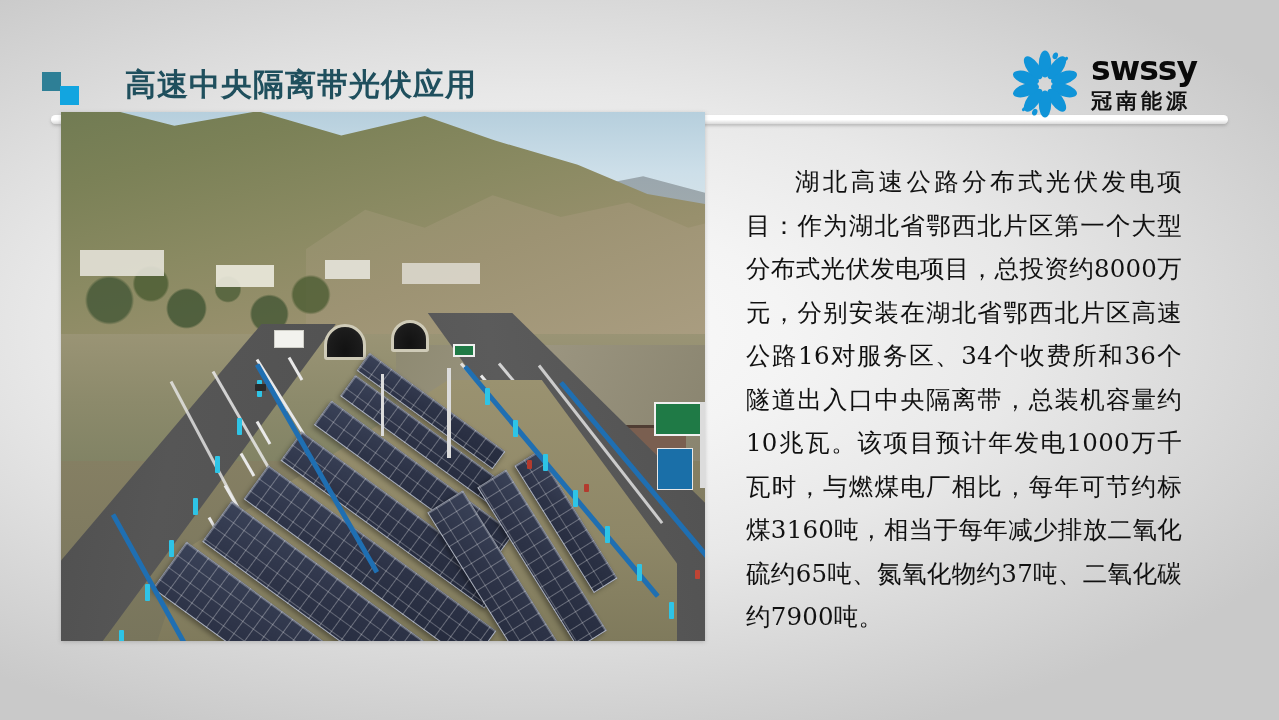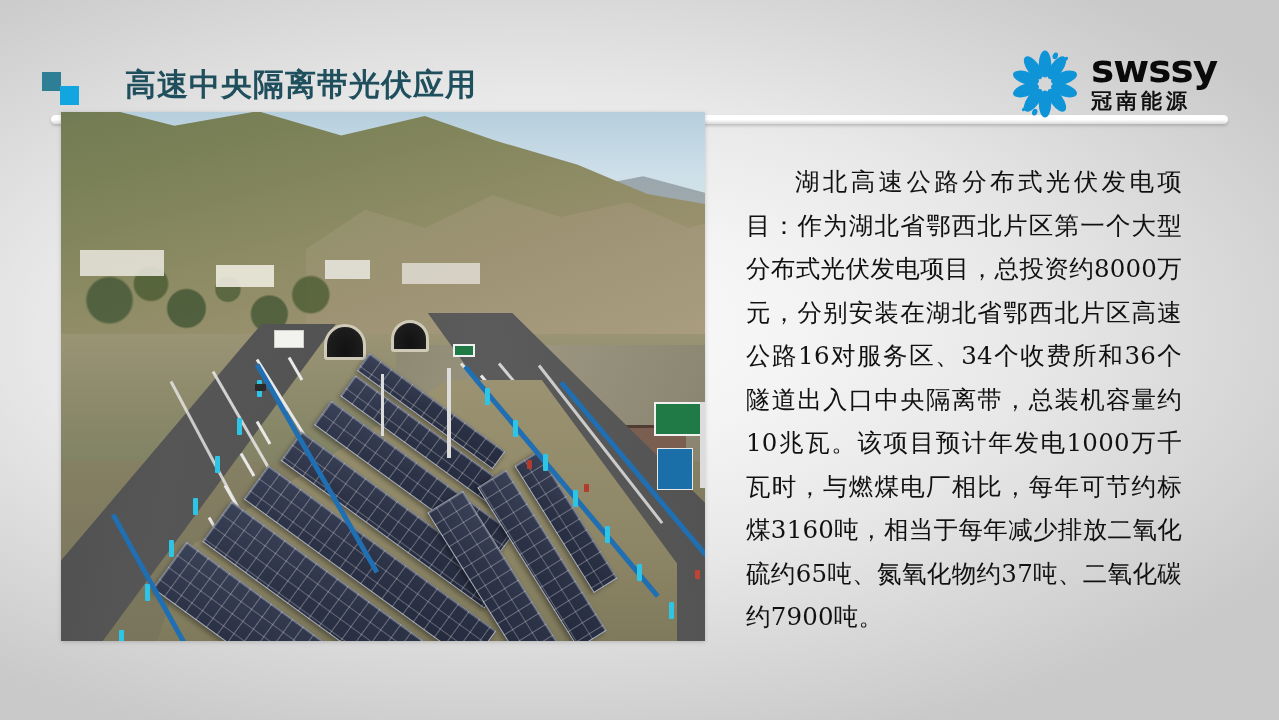--- a/index.html
+++ b/index.html
@@ -48,21 +48,21 @@
 
   
   .logo {
     position:absolute; right:18px; top:4px; width:252px; height:74px;
   }
   .logo-mark {
     position:absolute; left:0; top:2px; width:72px; height:68px;
   }
   .logo-text { position:absolute; left:82px; top:4px; }
   .logo-word {
-    font-size:39px; font-weight:bold; color:#0a0a0a;
+    font-size:33px; font-weight:bold; color:#0a0a0a;
     letter-spacing:-1px;
     font-family:"DejaVu Sans","Liberation Sans", sans-serif;
     line-height:34px;
     text-align:center;
   }
   .logo-cn {
     font-size:21px; font-weight:bold; color:#111111;
     letter-spacing:4px; margin-top:3px;
     font-family:"DejaVu Sans","Liberation Sans", sans-serif;
     line-height:24px;

